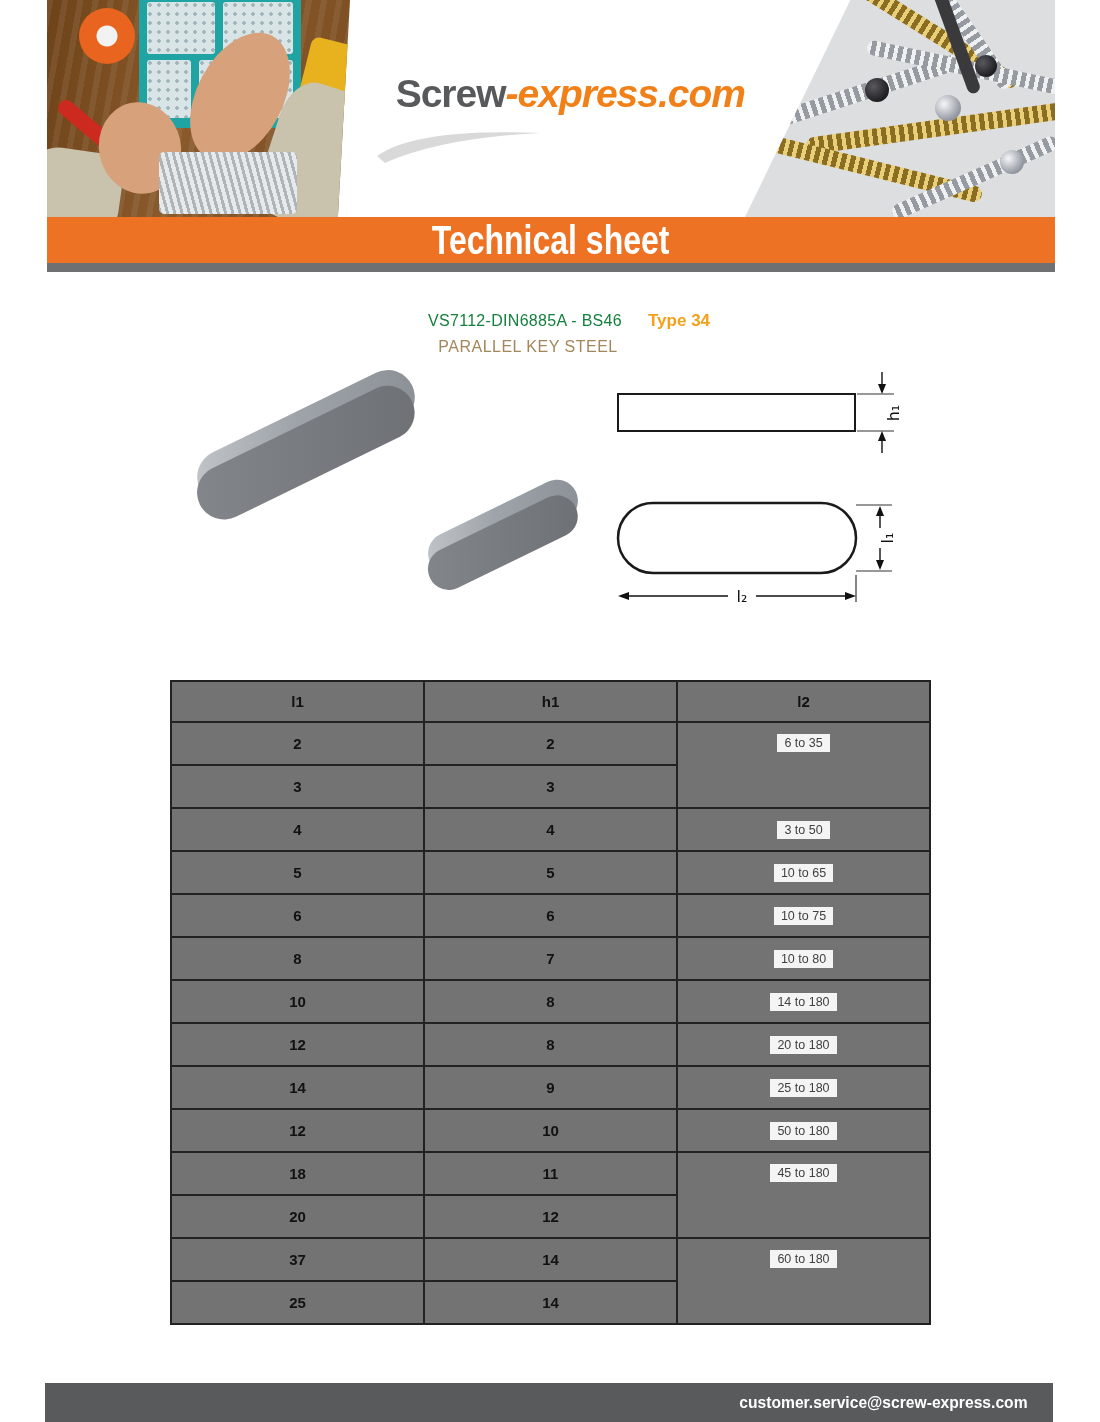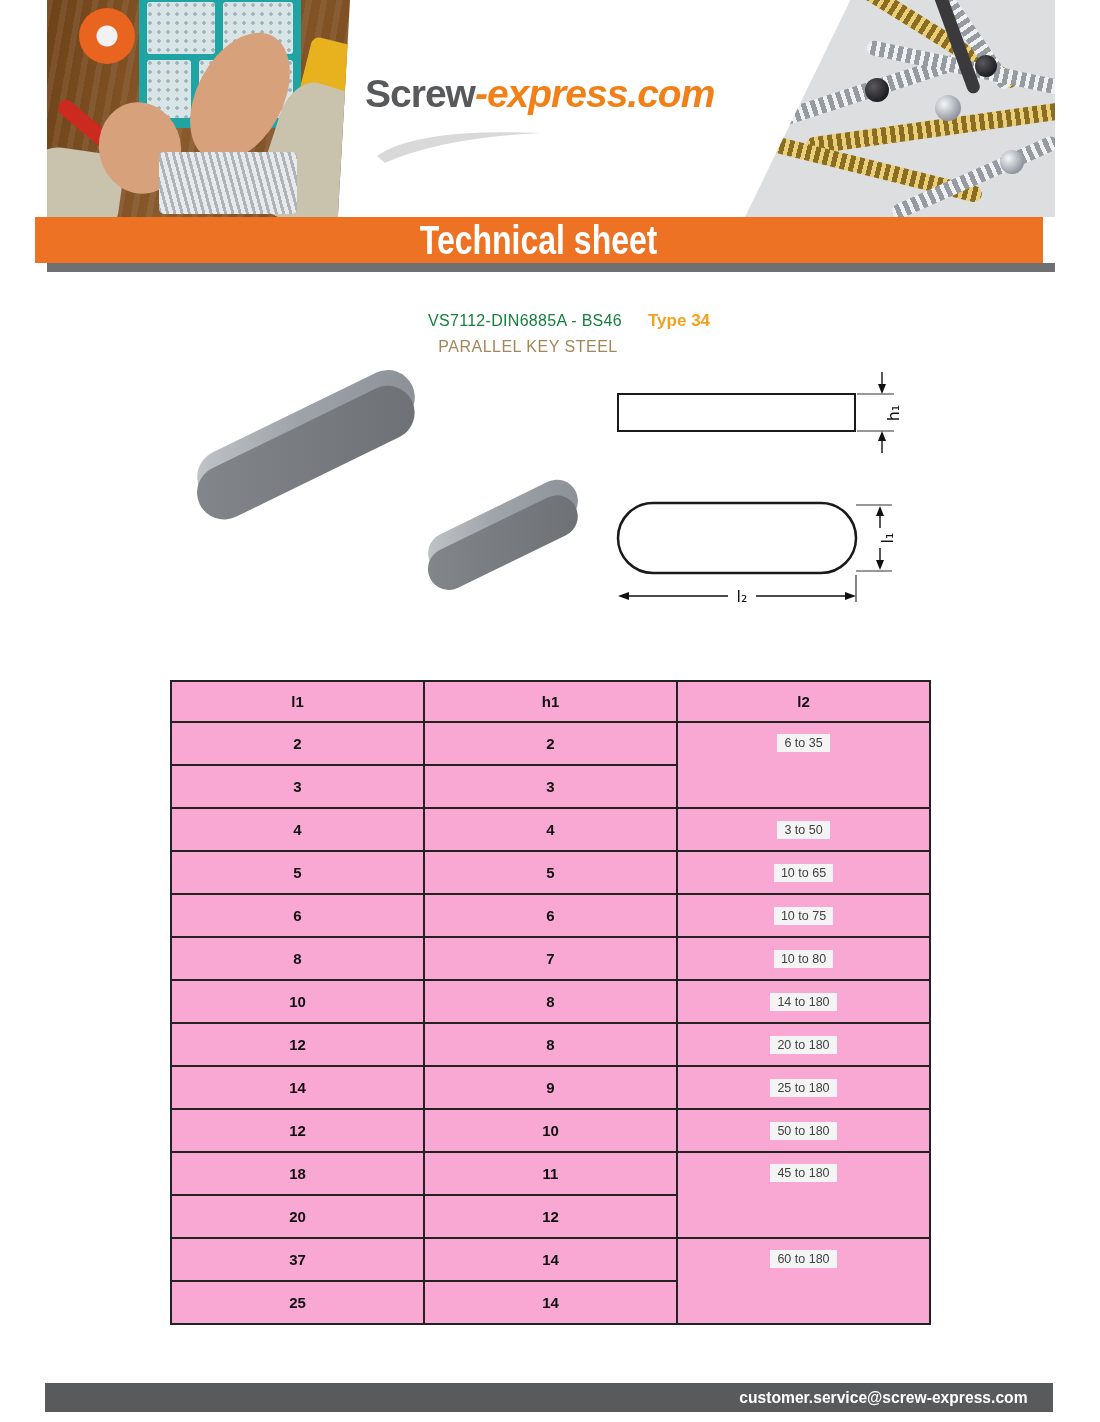--- a/index.html
+++ b/index.html
@@ -36,27 +36,27 @@
 
   .photo-right{left:745px;width:310px;clip-path:polygon(34% 0,100% 0,100% 100%,0 100%);background:#dcdee0;}
   .rod{position:absolute;border-radius:9px;}
   .rod.silver{background:repeating-linear-gradient(90deg,#eef0f2 0 4px,#959ba1 4px 9px);}
   .rod.brass{background:repeating-linear-gradient(90deg,#e9cf7a 0 4px,#8a6d20 4px 9px);}
   .rod.dark{background:#3a3a3c;}
   .shead{position:absolute;border-radius:50%;background:radial-gradient(circle at 35% 35%,#f5f6f8,#9196a0 70%);}
   .shead.black{background:radial-gradient(circle at 35% 35%,#5a5a5e,#1e1e22 70%);}
 
   
-  .logo{position:absolute;left:365px;top:72px;width:380px;white-space:nowrap;}
+  .logo{position:absolute;left:365px;top:72px;width:380px;white-space:nowrap;text-align:right;}
   .logo .p1{font-size:39px;font-weight:bold;color:#58595B;letter-spacing:-1px;}
   .logo .p2{font-size:39px;font-weight:bold;font-style:italic;color:#F28018;letter-spacing:-1px;}
   .swoosh{position:absolute;left:6px;top:52px;}
 
   
-  .banner{position:absolute;left:35px;top:217px;width:1008px;height:46px;background:#ED7223;
+  .banner{position:absolute;left:47px;top:217px;width:1008px;height:46px;background:#ED7223;
       display:flex;align-items:center;justify-content:center;}
   .banner .txt{color:#ffffff;font-size:40px;font-weight:bold;display:inline-block;
       transform:scaleX(.8);letter-spacing:0;}
   .banner-strip{position:absolute;left:47px;top:263px;width:1008px;height:9px;background:#6F7072;}
 
   
   .ptitle{position:absolute;left:0;top:312px;width:1100px;height:60px;}
   .p-ref{position:absolute;left:375px;top:0;width:300px;text-align:center;
       font-size:16px;color:#15803d;letter-spacing:.3px;}
   .p-type{position:absolute;left:648px;top:-1px;font-size:17px;font-weight:bold;color:#F5A01B;}
@@ -71,30 +71,30 @@
       background:linear-gradient(115deg,#83878c,#6d7176);z-index:-1;transform:translate(-7px,14px);}
   .key-large{left:18px;top:42px;width:236px;height:54px;transform:rotate(-26deg);}
   .key-small{left:252px;top:138px;width:162px;height:42px;transform:rotate(-26deg);}
 
   
   .drawing{position:absolute;left:598px;top:368px;}
   .drawing text{font-family:"DejaVu Sans",sans-serif;font-size:16px;fill:#111;}
 
   
   .spec{position:absolute;left:170px;top:680px;width:761px;border-collapse:collapse;}
-  .spec th,.spec td{border:2px solid #222;text-align:center;background:#f9a8d4;margin-top:46px;}
+  .spec th,.spec td{border:2px solid #222;text-align:center;background:#737373;margin-top:46px;}
   .spec th{height:37px;font-size:15px;font-weight:bold;color:#111;width:33.33%;}
   .spec td{height:39px;}
   .cell-bold{font-size:15px;font-weight:bold;color:#111;}
   .cell-l2{font-size:12.5px;color:#414141;}
   .cell-l2 .hl{background:#f4f4f4;padding:2px 7px;display:inline-block;}
   .cell-l2.span2{vertical-align:top;padding-top:11px;}
 
   
-  .footer{position:absolute;left:45px;top:1383px;width:1008px;height:29px;background:#595A5C;
+  .footer{position:absolute;left:45px;top:1383px;width:1008px;height:39px;background:#595A5C;
       display:flex;align-items:center;justify-content:flex-end;}
   .footer .mail{color:#ffffff;font-size:17px;font-weight:bold;padding-right:28px;
       display:inline-block;transform:scaleX(.92);transform-origin:right center;}
 </style>
 </head>
 <body>
 
 <div class="page">
 
   <div class="photo photo-left">

